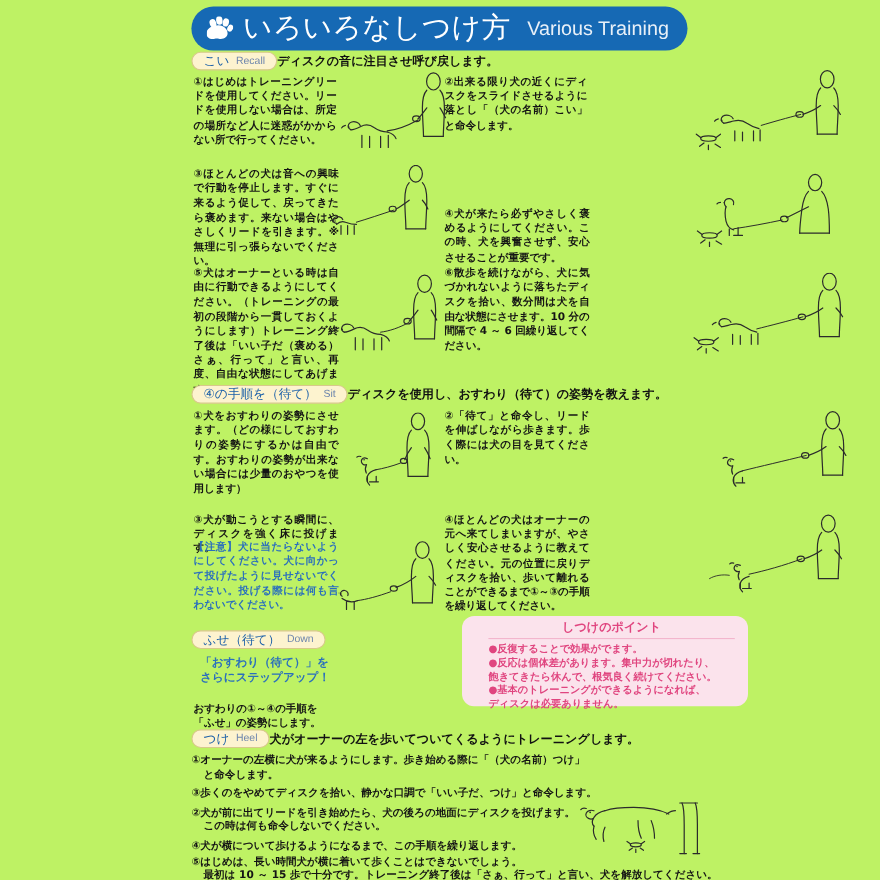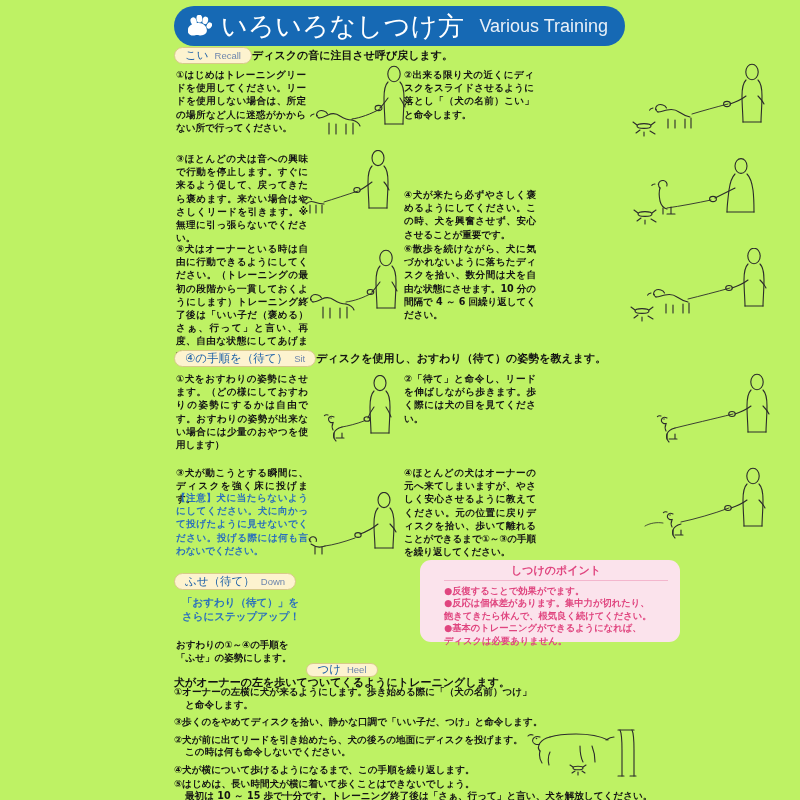--- a/index.html
+++ b/index.html
@@ -419,21 +419,21 @@
       </li>
       <li>
         <span class="bullet">●</span><span>基本のトレーニングができるようになれば、</span>
       </li>
       <li>
         <span>ディスクは必要ありません。</span>
       </li>
     </ul>
   </div>
 
-  <div class="sec-head" style="left:174px; top:663px;flex-direction:column;">
+  <div class="sec-head" style="left:174px; top:663px;">
     <span class="sec-pill">
       <span class="ja">つけ</span>
       <span class="en">Heel</span>
     </span>
     <span class="sec-desc">犬がオーナーの左を歩いてついてくるようにトレーニングします。</span>
   </div>
 
   <div class="heel-list">
     <div class="item">
       <div>①オーナーの左横に犬が来るようにします。歩き始める際に「（犬の名前）つけ」</div>

